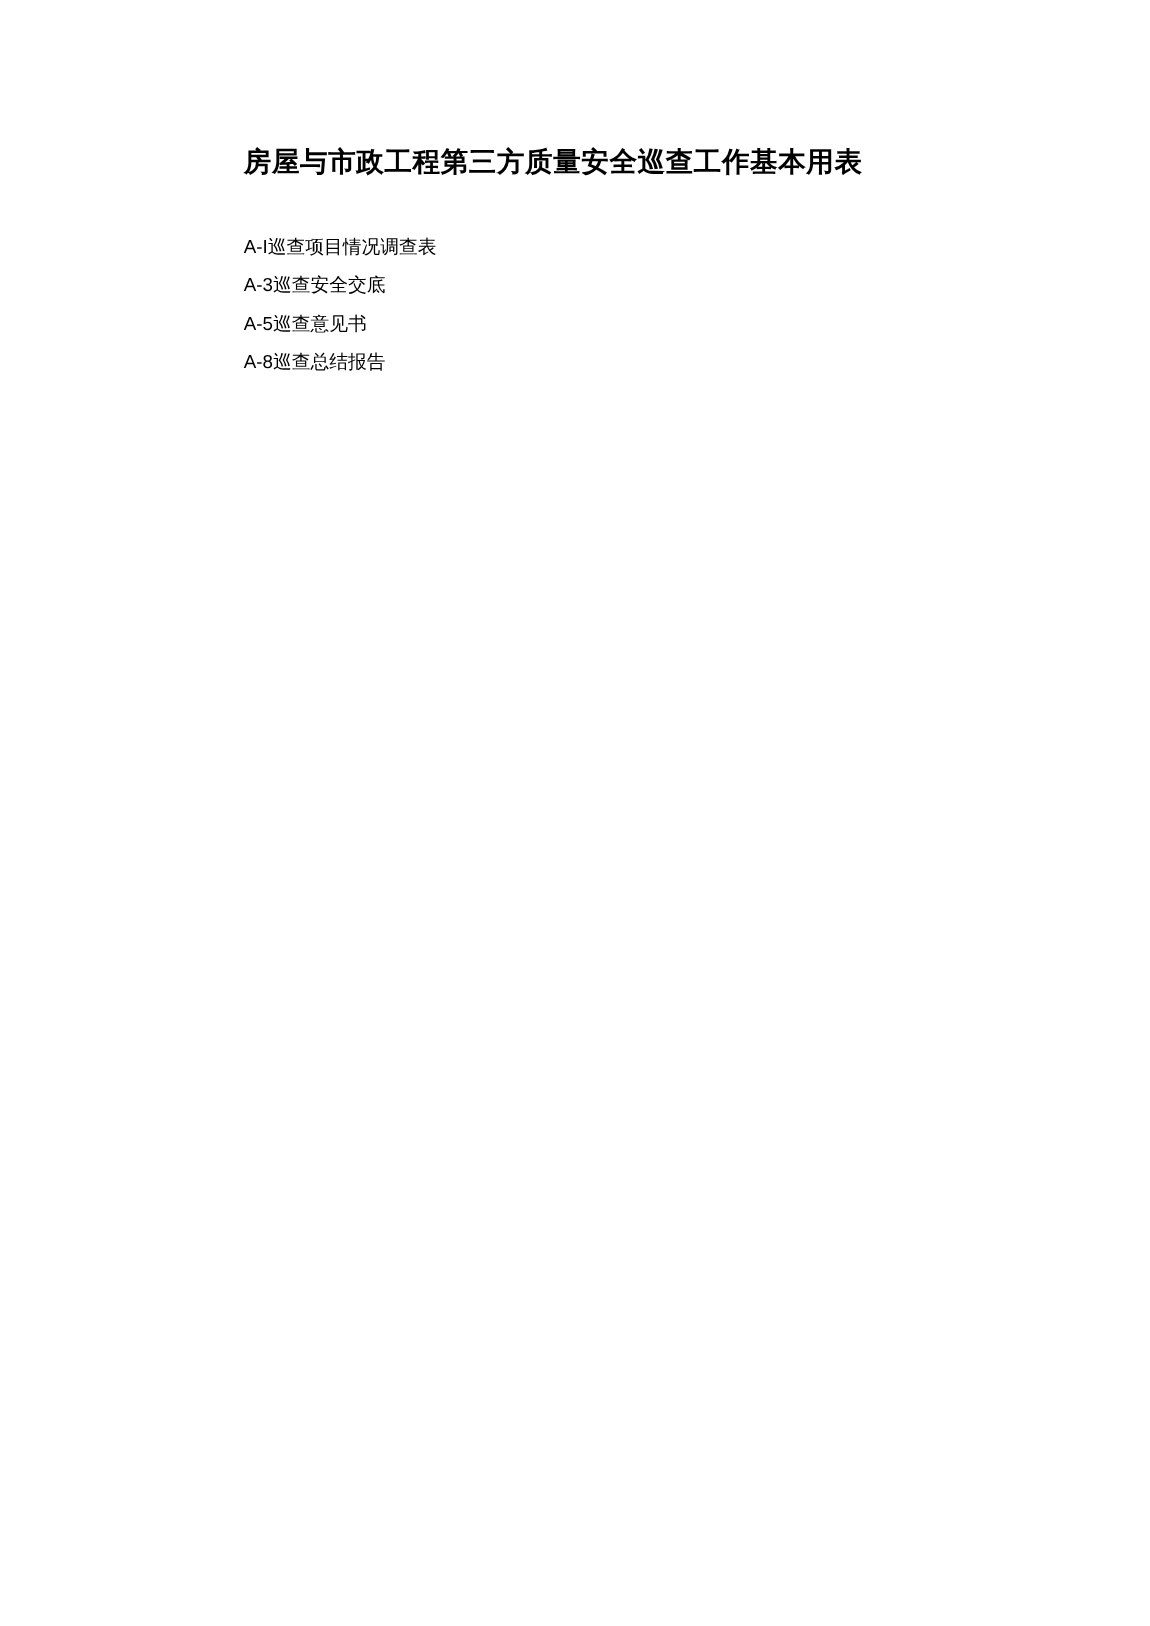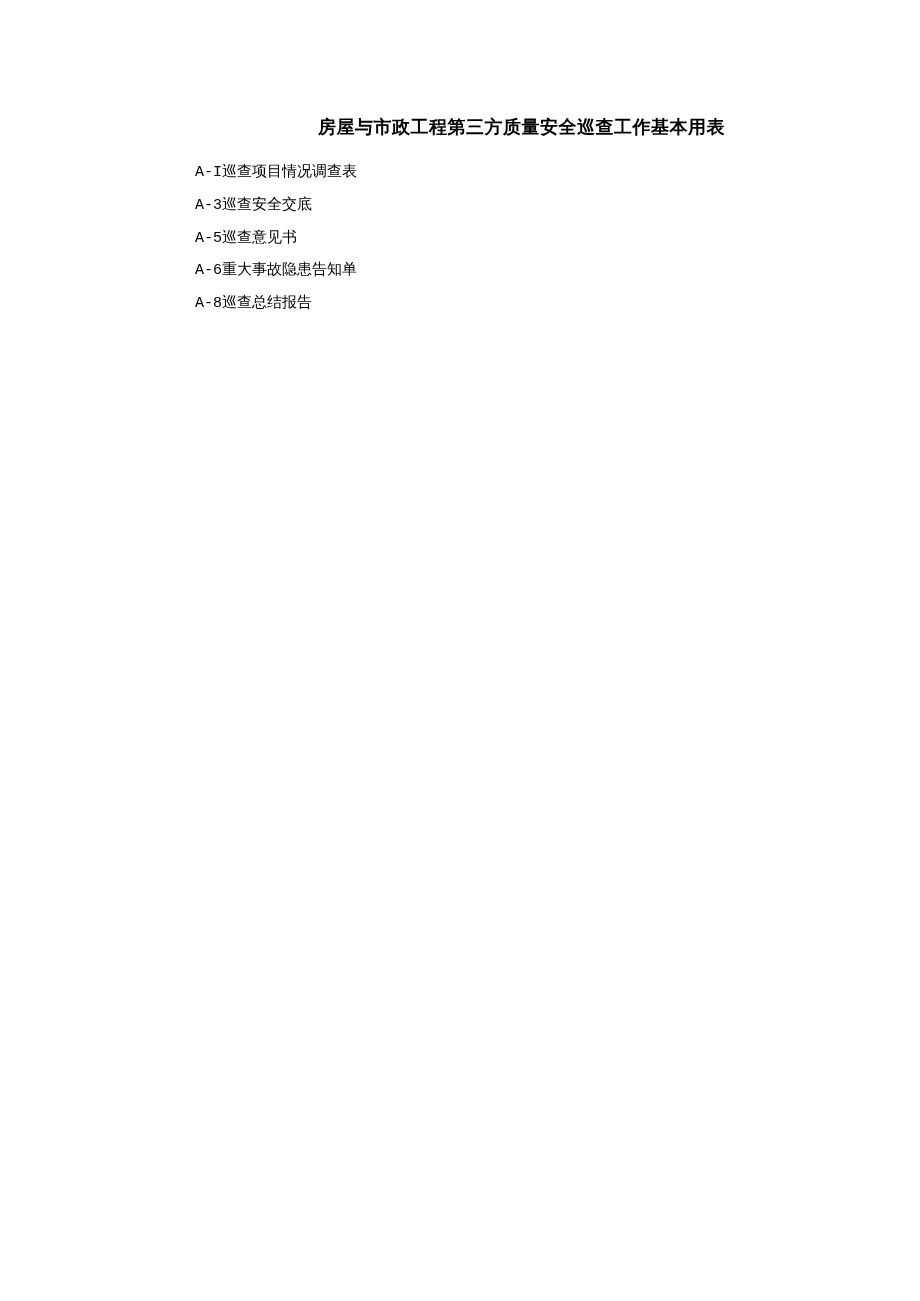--- a/index.html
+++ b/index.html
@@ -11,37 +11,37 @@
       width: 920px;
       height: 1301px;
       background: #ffffff;
       font-family: "SimSun", "宋体", serif;
       color: #000000;
     }
     .page {
       padding: 115px 195px 0 195px;
     }
     .title {
-      font-size: 18px;
+      font-size: 22px;
       font-weight: bold;
-      text-align: right;
-      margin-bottom: 17px;
+      text-align: left;
+      margin-bottom: 38px;
       letter-spacing: 0.5px;
       font-family: "SimSun", "宋体", serif;
     }
     .list {
       list-style: none;
     }
     .list-item {
       font-size: 15px;
       line-height: 2.05;
       font-family: "Times New Roman", "SimSun", "宋体", serif;
     }
     .code {
-      font-family: Liberation Mono, monospace;
+      font-family: Liberation Sans, sans-serif;
       display: inline-block;
     }
     .sep {
       display: inline-block;
     }
     .label {
       font-family: "SimSun", "宋体", serif;
     }
   </style>
 </head>
@@ -53,19 +53,16 @@
     <li class="list-item">
       <span class="code">A-I</span><span class="sep"> </span><span class="label">巡查项目情况调查表</span>
     </li>
     <li class="list-item">
       <span class="code">A-3</span><span class="sep"> </span><span class="label">巡查安全交底</span>
     </li>
     <li class="list-item">
       <span class="code">A-5</span><span class="sep"> </span><span class="label">巡查意见书</span>
     </li>
     <li class="list-item">
-      <span class="code">A-6</span><span class="sep"> </span><span class="label">重大事故隐患告知单</span>
-    </li>
-    <li class="list-item">
       <span class="code">A-8</span><span class="sep"> </span><span class="label">巡查总结报告</span>
     </li>
   </ul>
 </div>
 
 </body></html>

